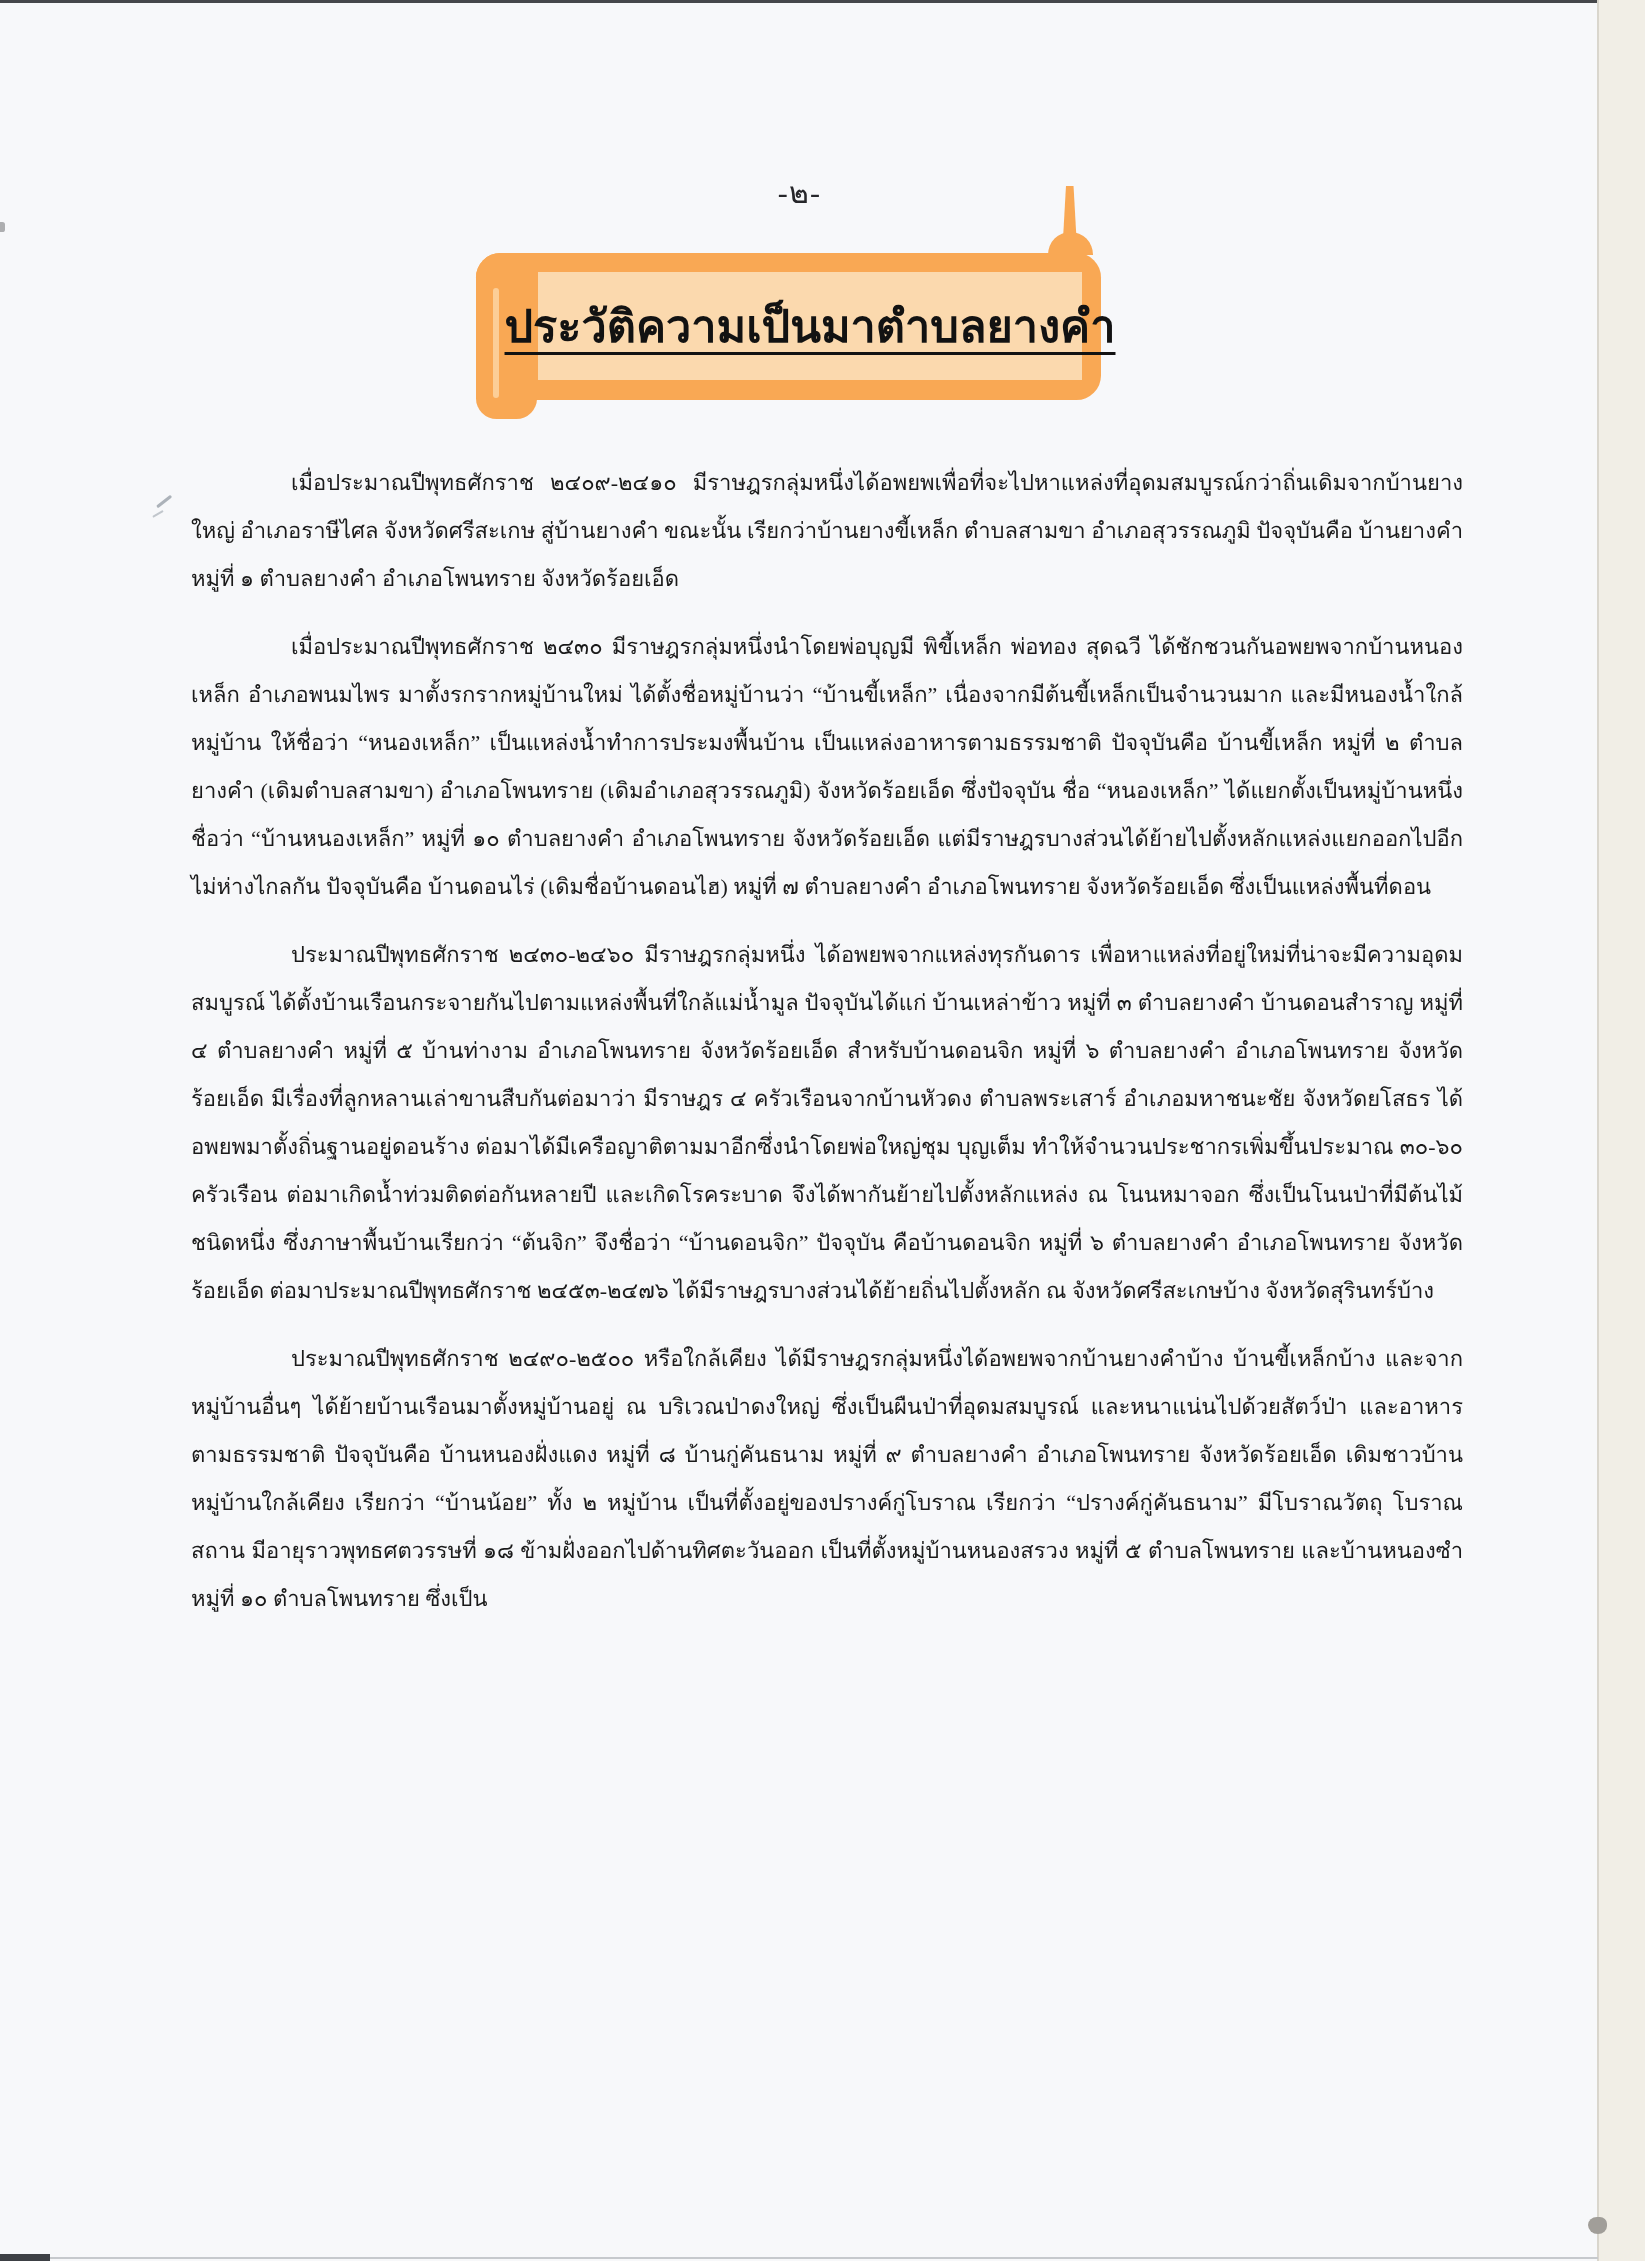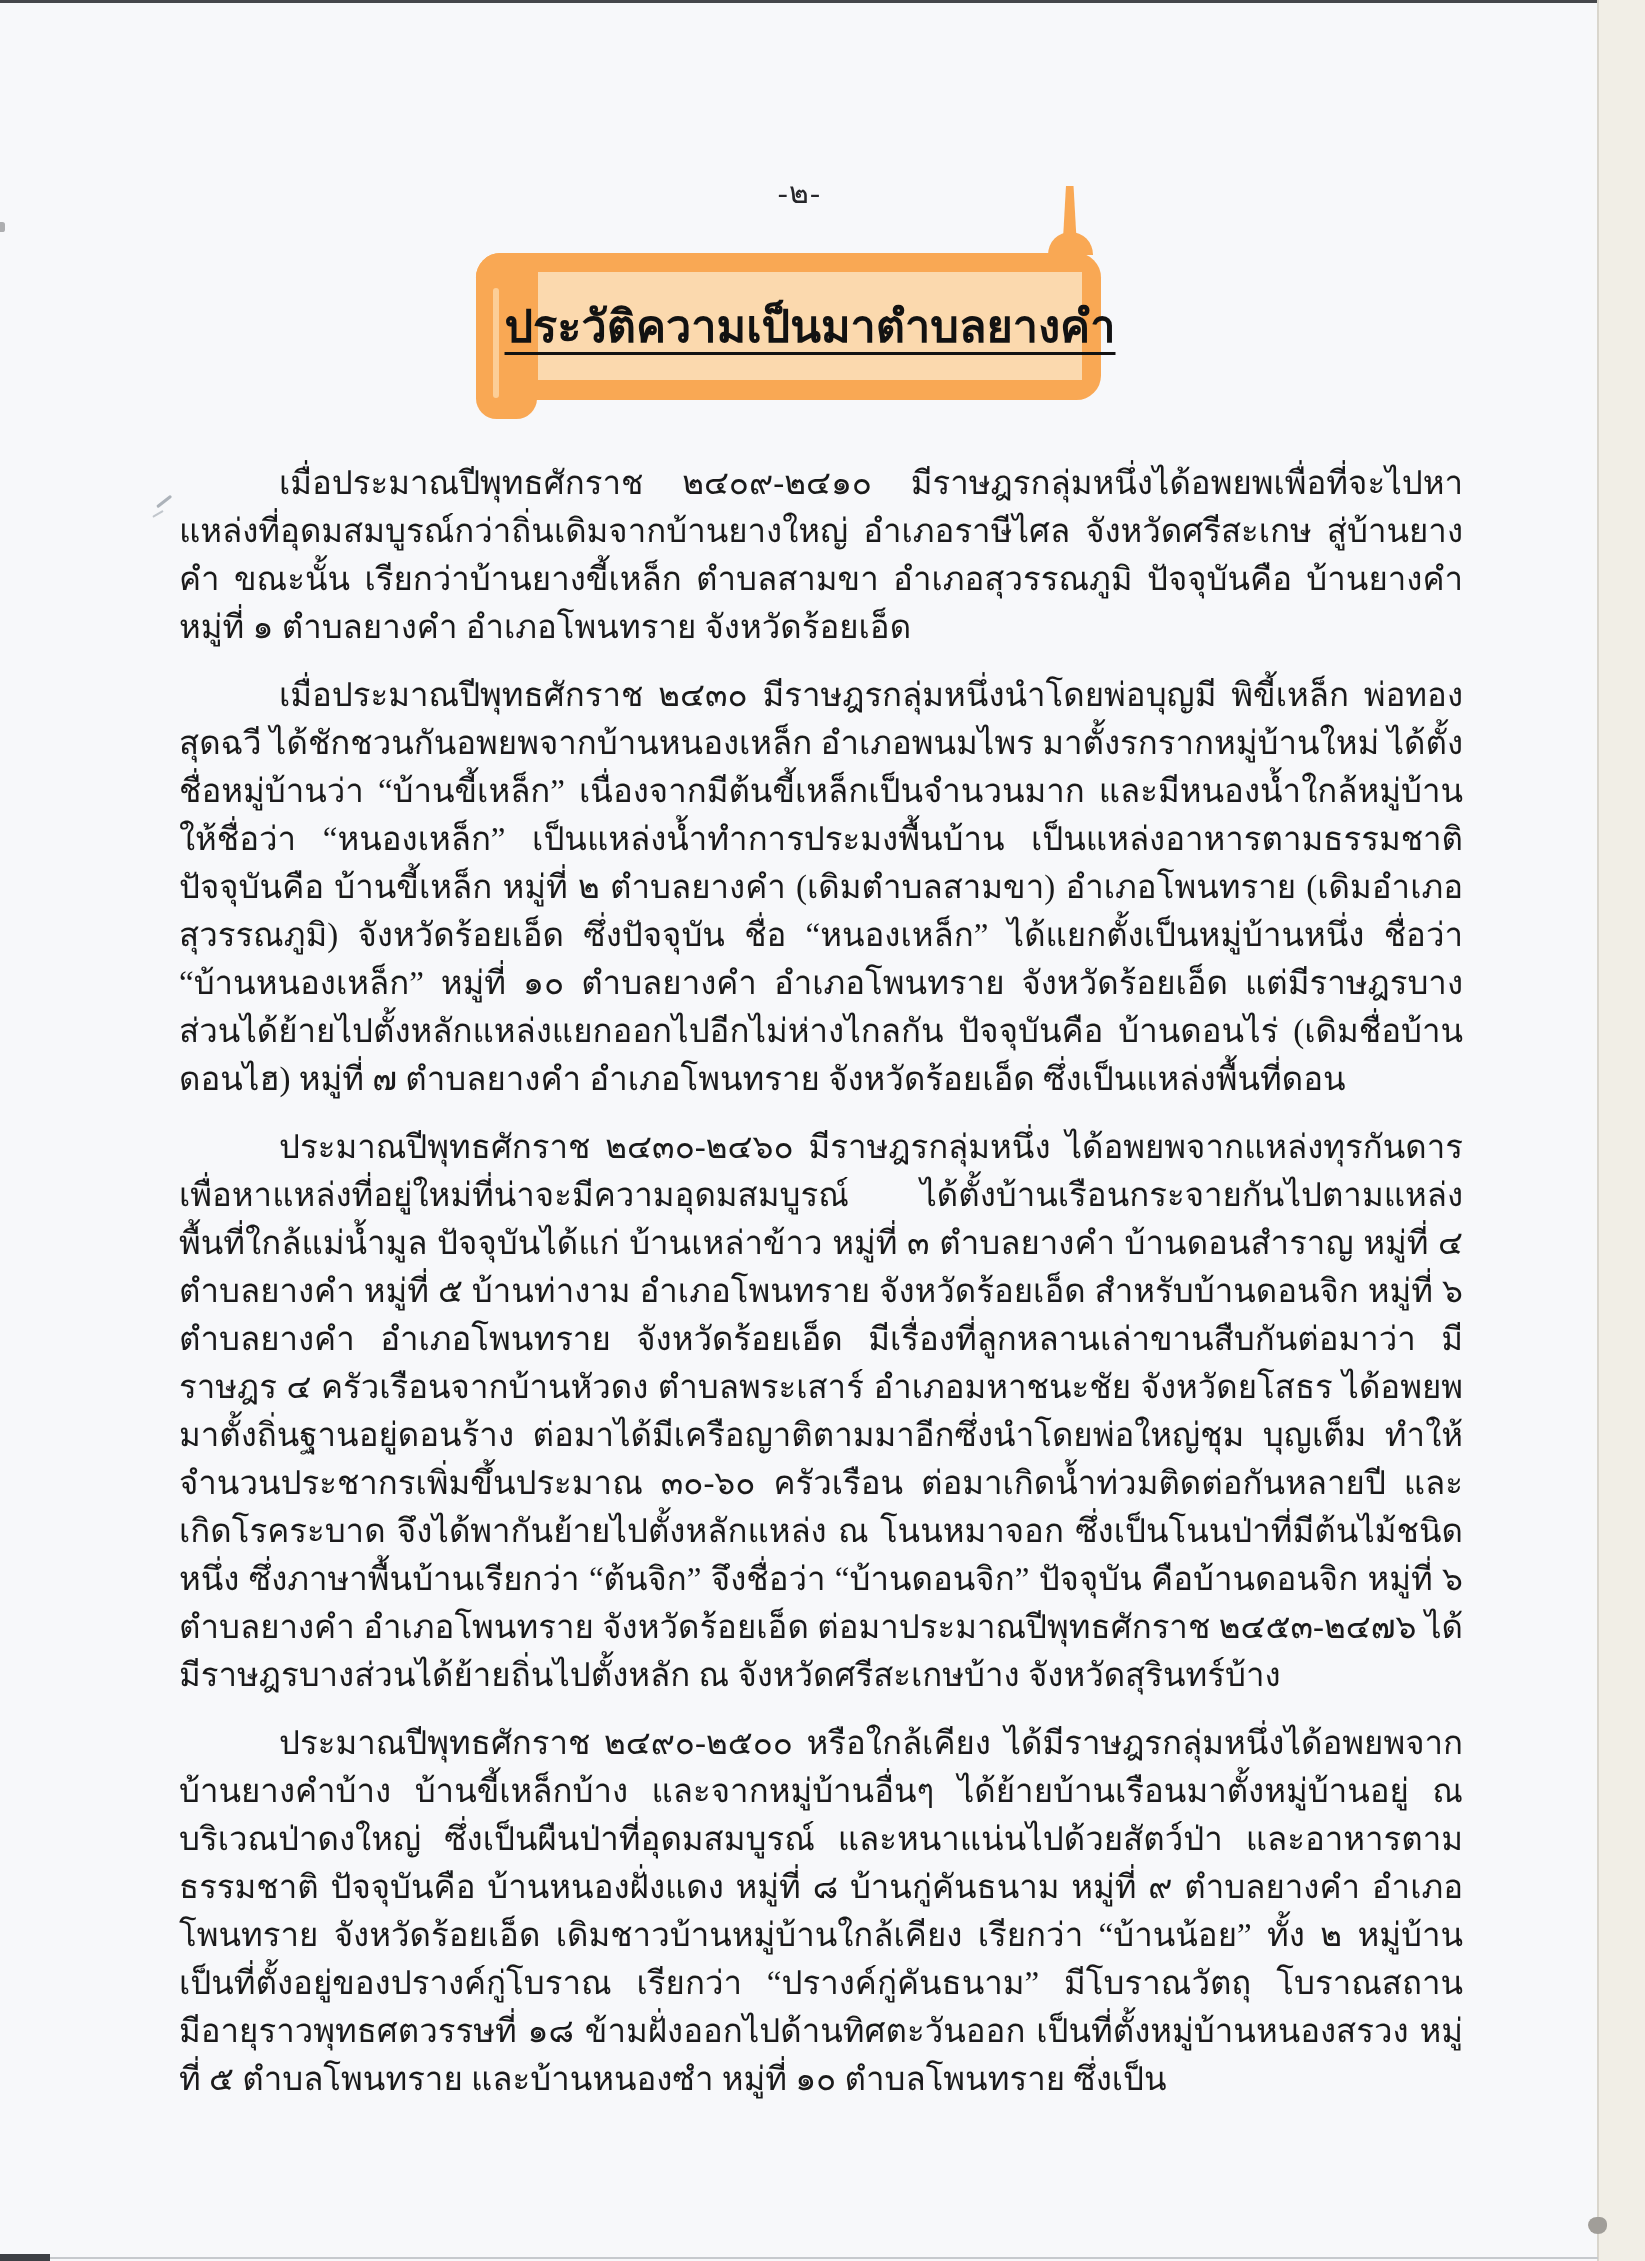--- a/index.html
+++ b/index.html
@@ -70,22 +70,22 @@
     margin:0;font-size:45px;font-weight:bold;color:#121212;
     text-decoration:underline;text-decoration-thickness:3.2px;text-underline-offset:10.3px;
     white-space:nowrap;
   }
 
   
   .content{
     position:absolute;left:179px;top:459px;width:1284px;
   }
   .content p{
-    margin:0 0 20px 0;
-    font-size:33px;line-height:48px;
+    margin:0 0 20px 12px;
+    font-size:22px;line-height:48px;
     text-indent:100px;text-align:justify;
     color:var(--ink);
   }
 </style>
 </head>
 <body>
 
 <div class="paper">
 
   <div class="page-number">-๒-</div>

